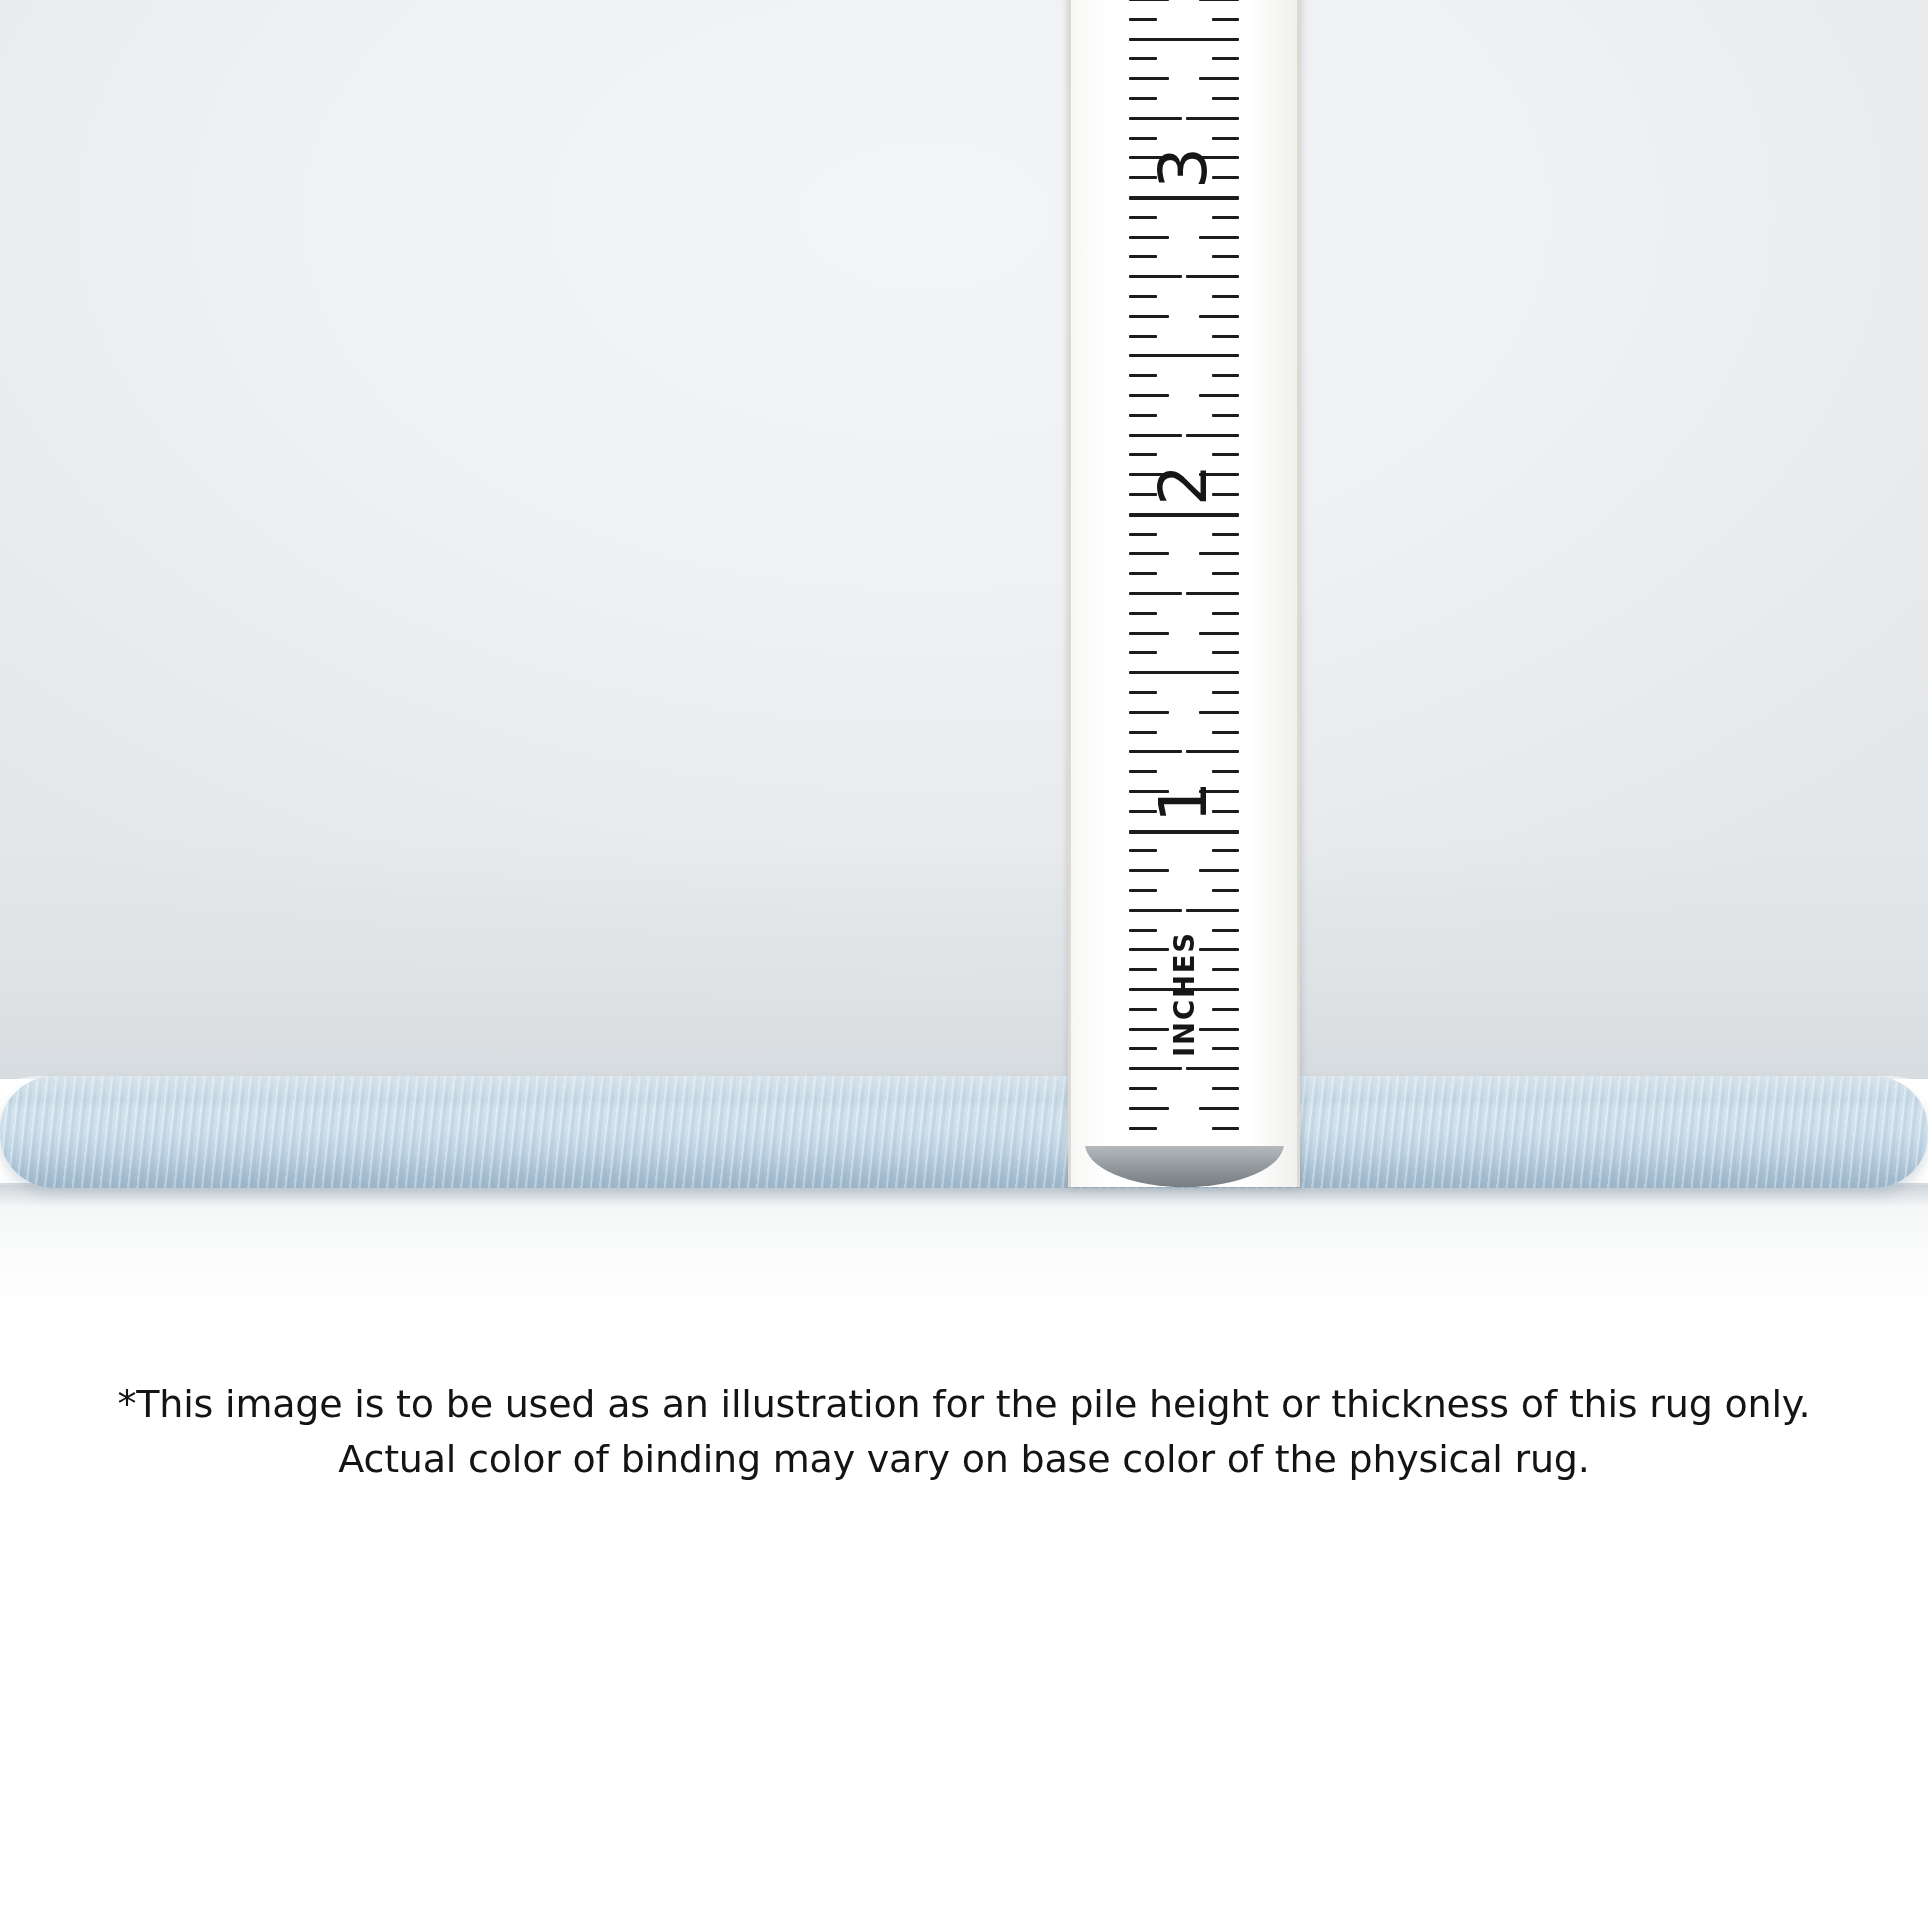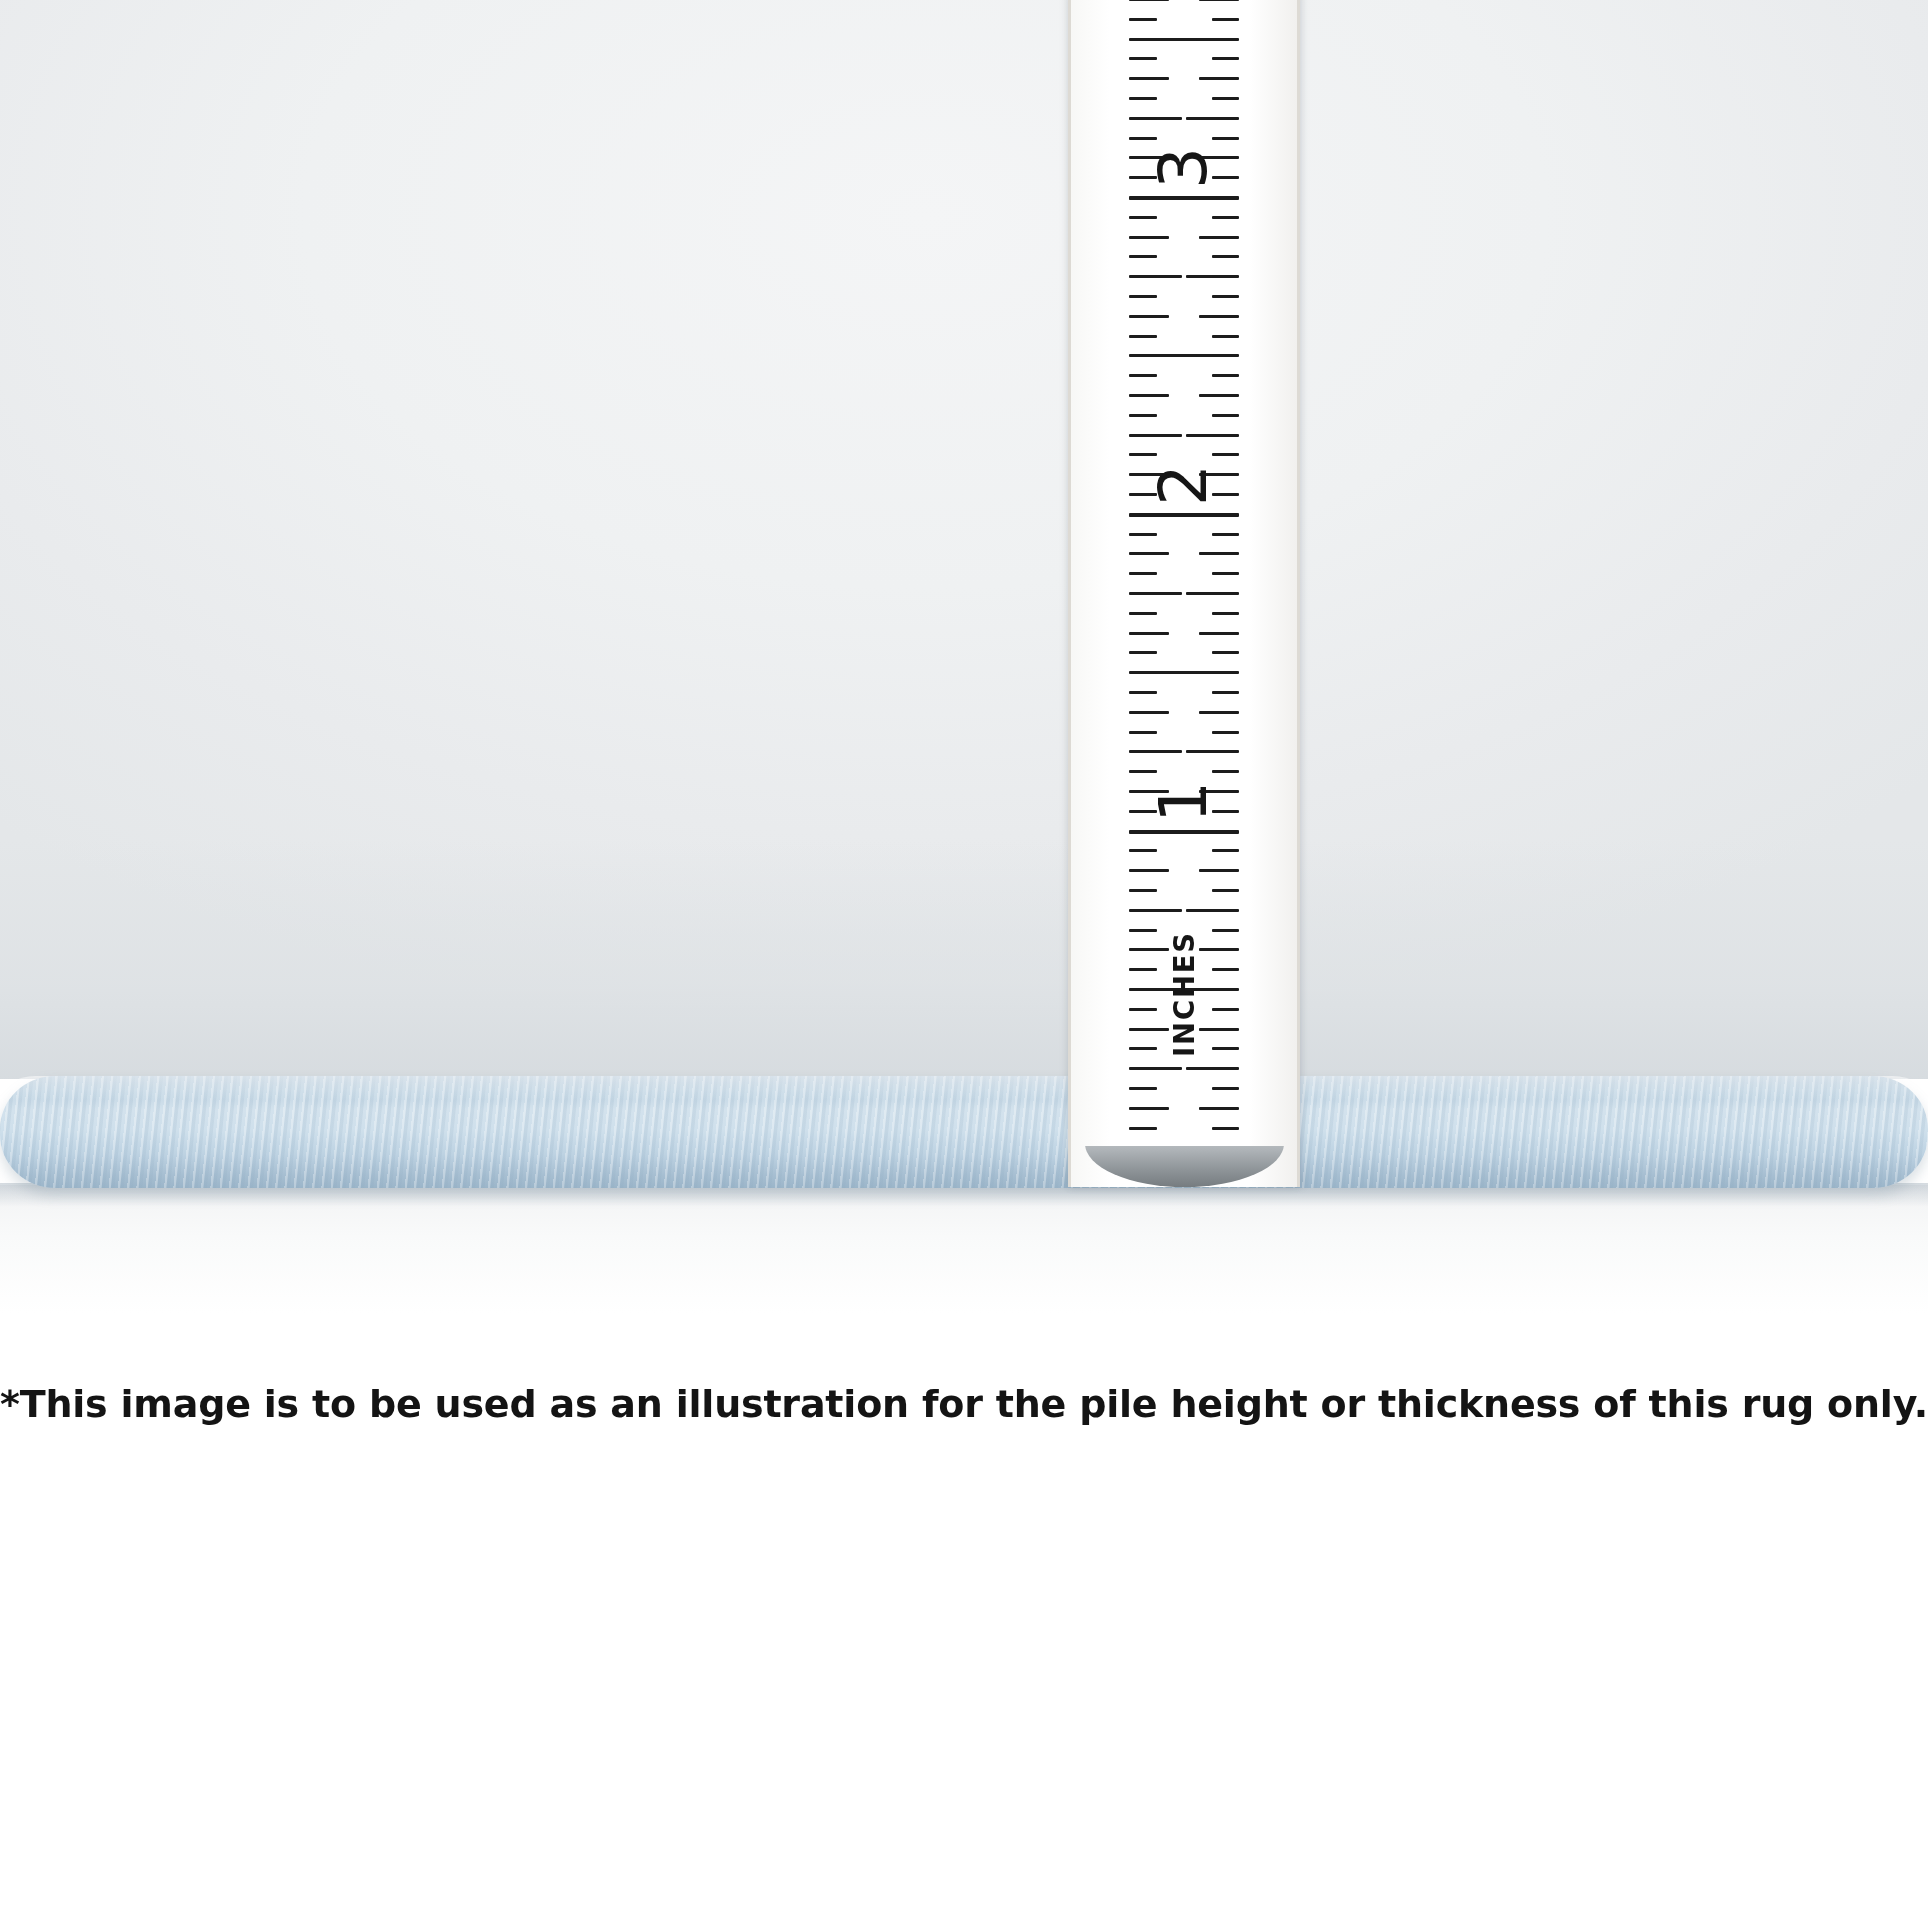--- a/index.html
+++ b/index.html
@@ -211,21 +211,21 @@
     left: 0;
     top: 1377px;
     width: 1928px;
     text-align: center;
     color: #141414;
     font-family: "DejaVu Sans", sans-serif;
     font-size: 38px;
     line-height: 1.45;
     letter-spacing: -0.2px;
   }
-  .caption .line { display: block; font-weight: bold; }
+  .caption .line { display: block; }
 </style>
 </head>
 <body>
 
 <div class="scene">
 
   <div class="photo">
 
     <div class="backdrop"></div>
 
@@ -367,16 +367,17 @@
     </div>
 
     <div class="ruler-tip">
       <div class="metal"></div>
     </div>
 
   </div>
 
   <div class="caption">
     <span class="line">*This image is to be used as an illustration for the pile height or thickness of this rug only.</span>
+    <span class="line">Actual color of binding may vary on base color of the physical rug.</span>
   </div>
 
 </div>
 
 
 </body></html>

